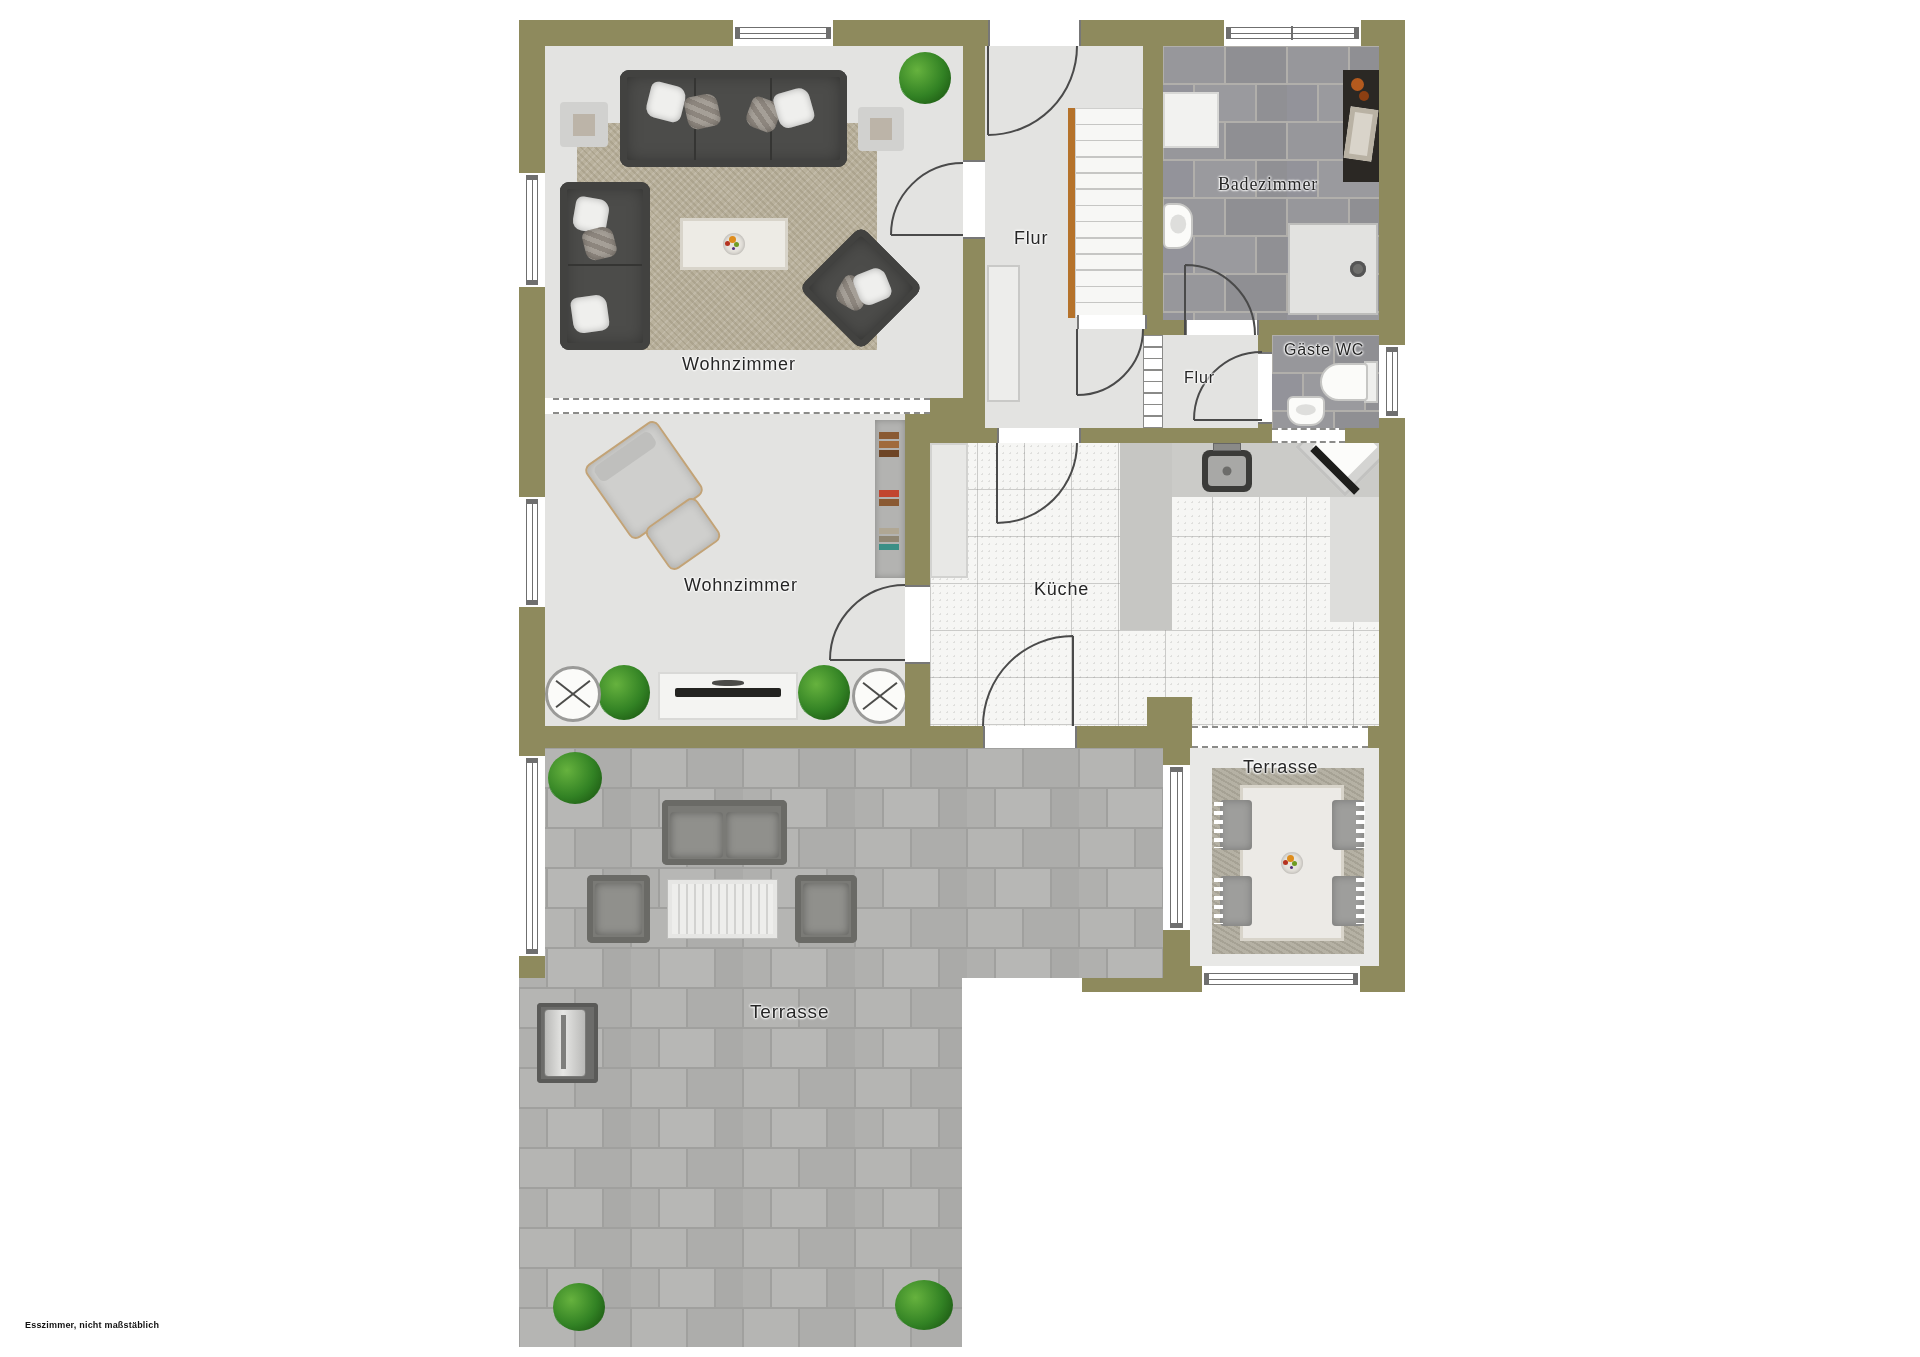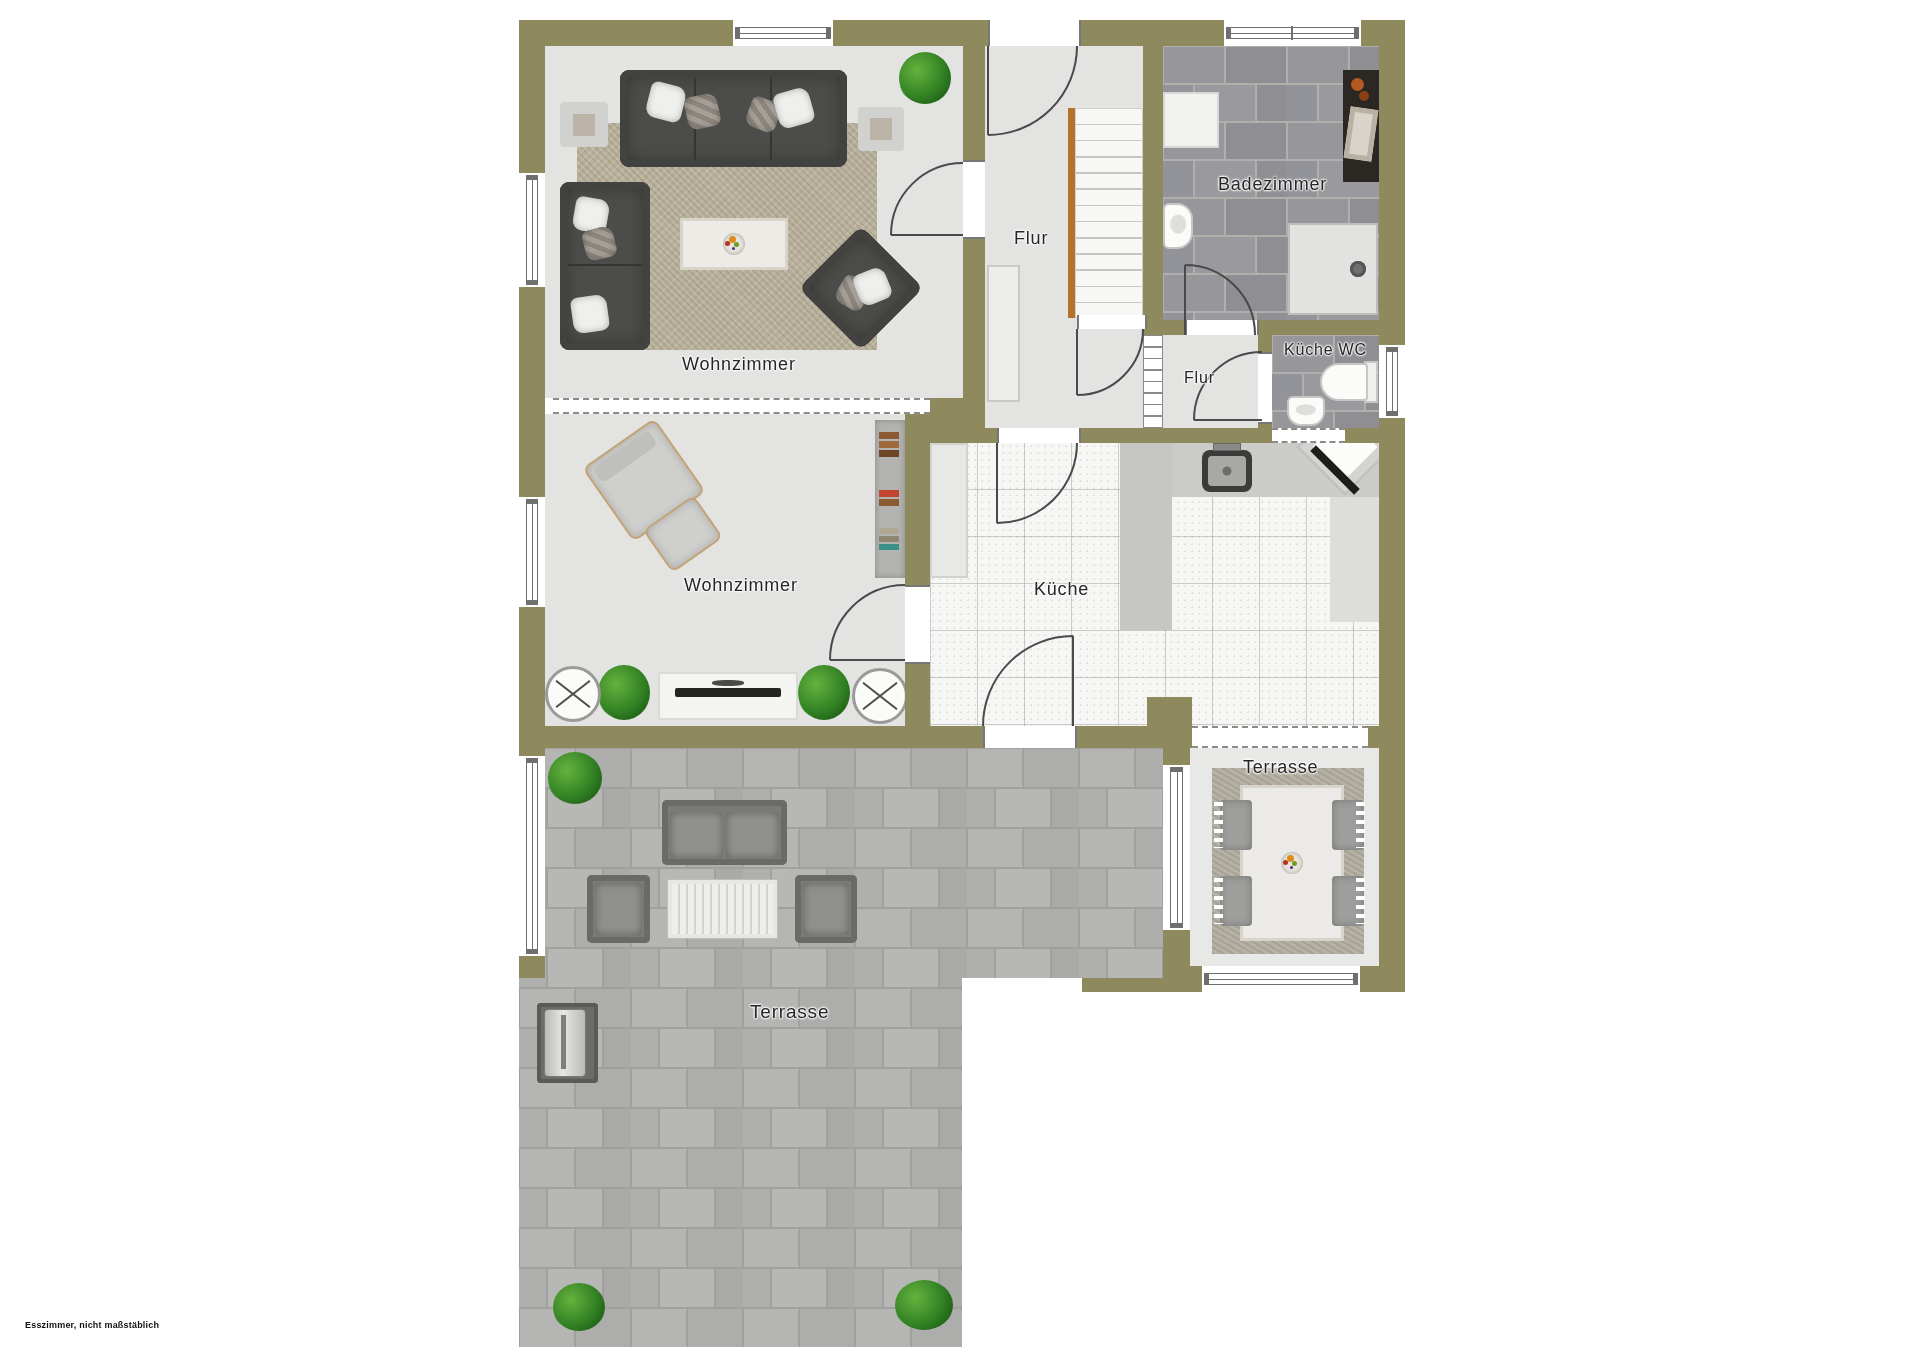--- a/index.html
+++ b/index.html
@@ -312,22 +312,22 @@
       <path d="M 1262 420 L 1194 420 M 1262 352 A 68 68 0 0 0 1194 420"></path>
       <path d="M 1077 329 L 1077 395 M 1143 329 A 66 66 0 0 1 1077 395"></path>
       <path d="M 905 660 L 830 660 M 905 585 A 75 75 0 0 0 830 660"></path>
       <path d="M 997 443 L 997 523 M 1077 443 A 80 80 0 0 1 997 523"></path>
       <path d="M 1073 726 L 1073 636 M 983 726 A 90 90 0 0 1 1073 636"></path>
     </g>
   </svg>
 
   <span class="lbl" style="left:682px;top:354px;">Wohnzimmer</span>
   <span class="lbl" style="left:1014px;top:228px;">Flur</span>
-  <span class="lbl" style="left:1218px;top:174px;">Badezimmer</span>
-  <span class="lbl" style="left:1284px;top:341px;font-size:16px;">Küche WC</span>
+  <span class="lbl" style="left:1218px;top:174px;font-family:Liberation Serif, serif;">Badezimmer</span>
+  <span class="lbl" style="left:1284px;top:341px;font-size:16px;">Gäste WC</span>
   <span class="lbl" style="left:1184px;top:369px;font-size:16px;">Flur</span>
   <span class="lbl" style="left:684px;top:575px;">Wohnzimmer</span>
   <span class="lbl" style="left:1034px;top:579px;">Küche</span>
   <span class="lbl" style="left:1243px;top:757px;">Terrasse</span>
   <span class="lbl" style="left:750px;top:1001px;font-size:19px;">Terrasse</span>
 
   <span class="footer-note">Esszimmer, nicht maßstäblich</span>
 </div>
 
 </body></html>

